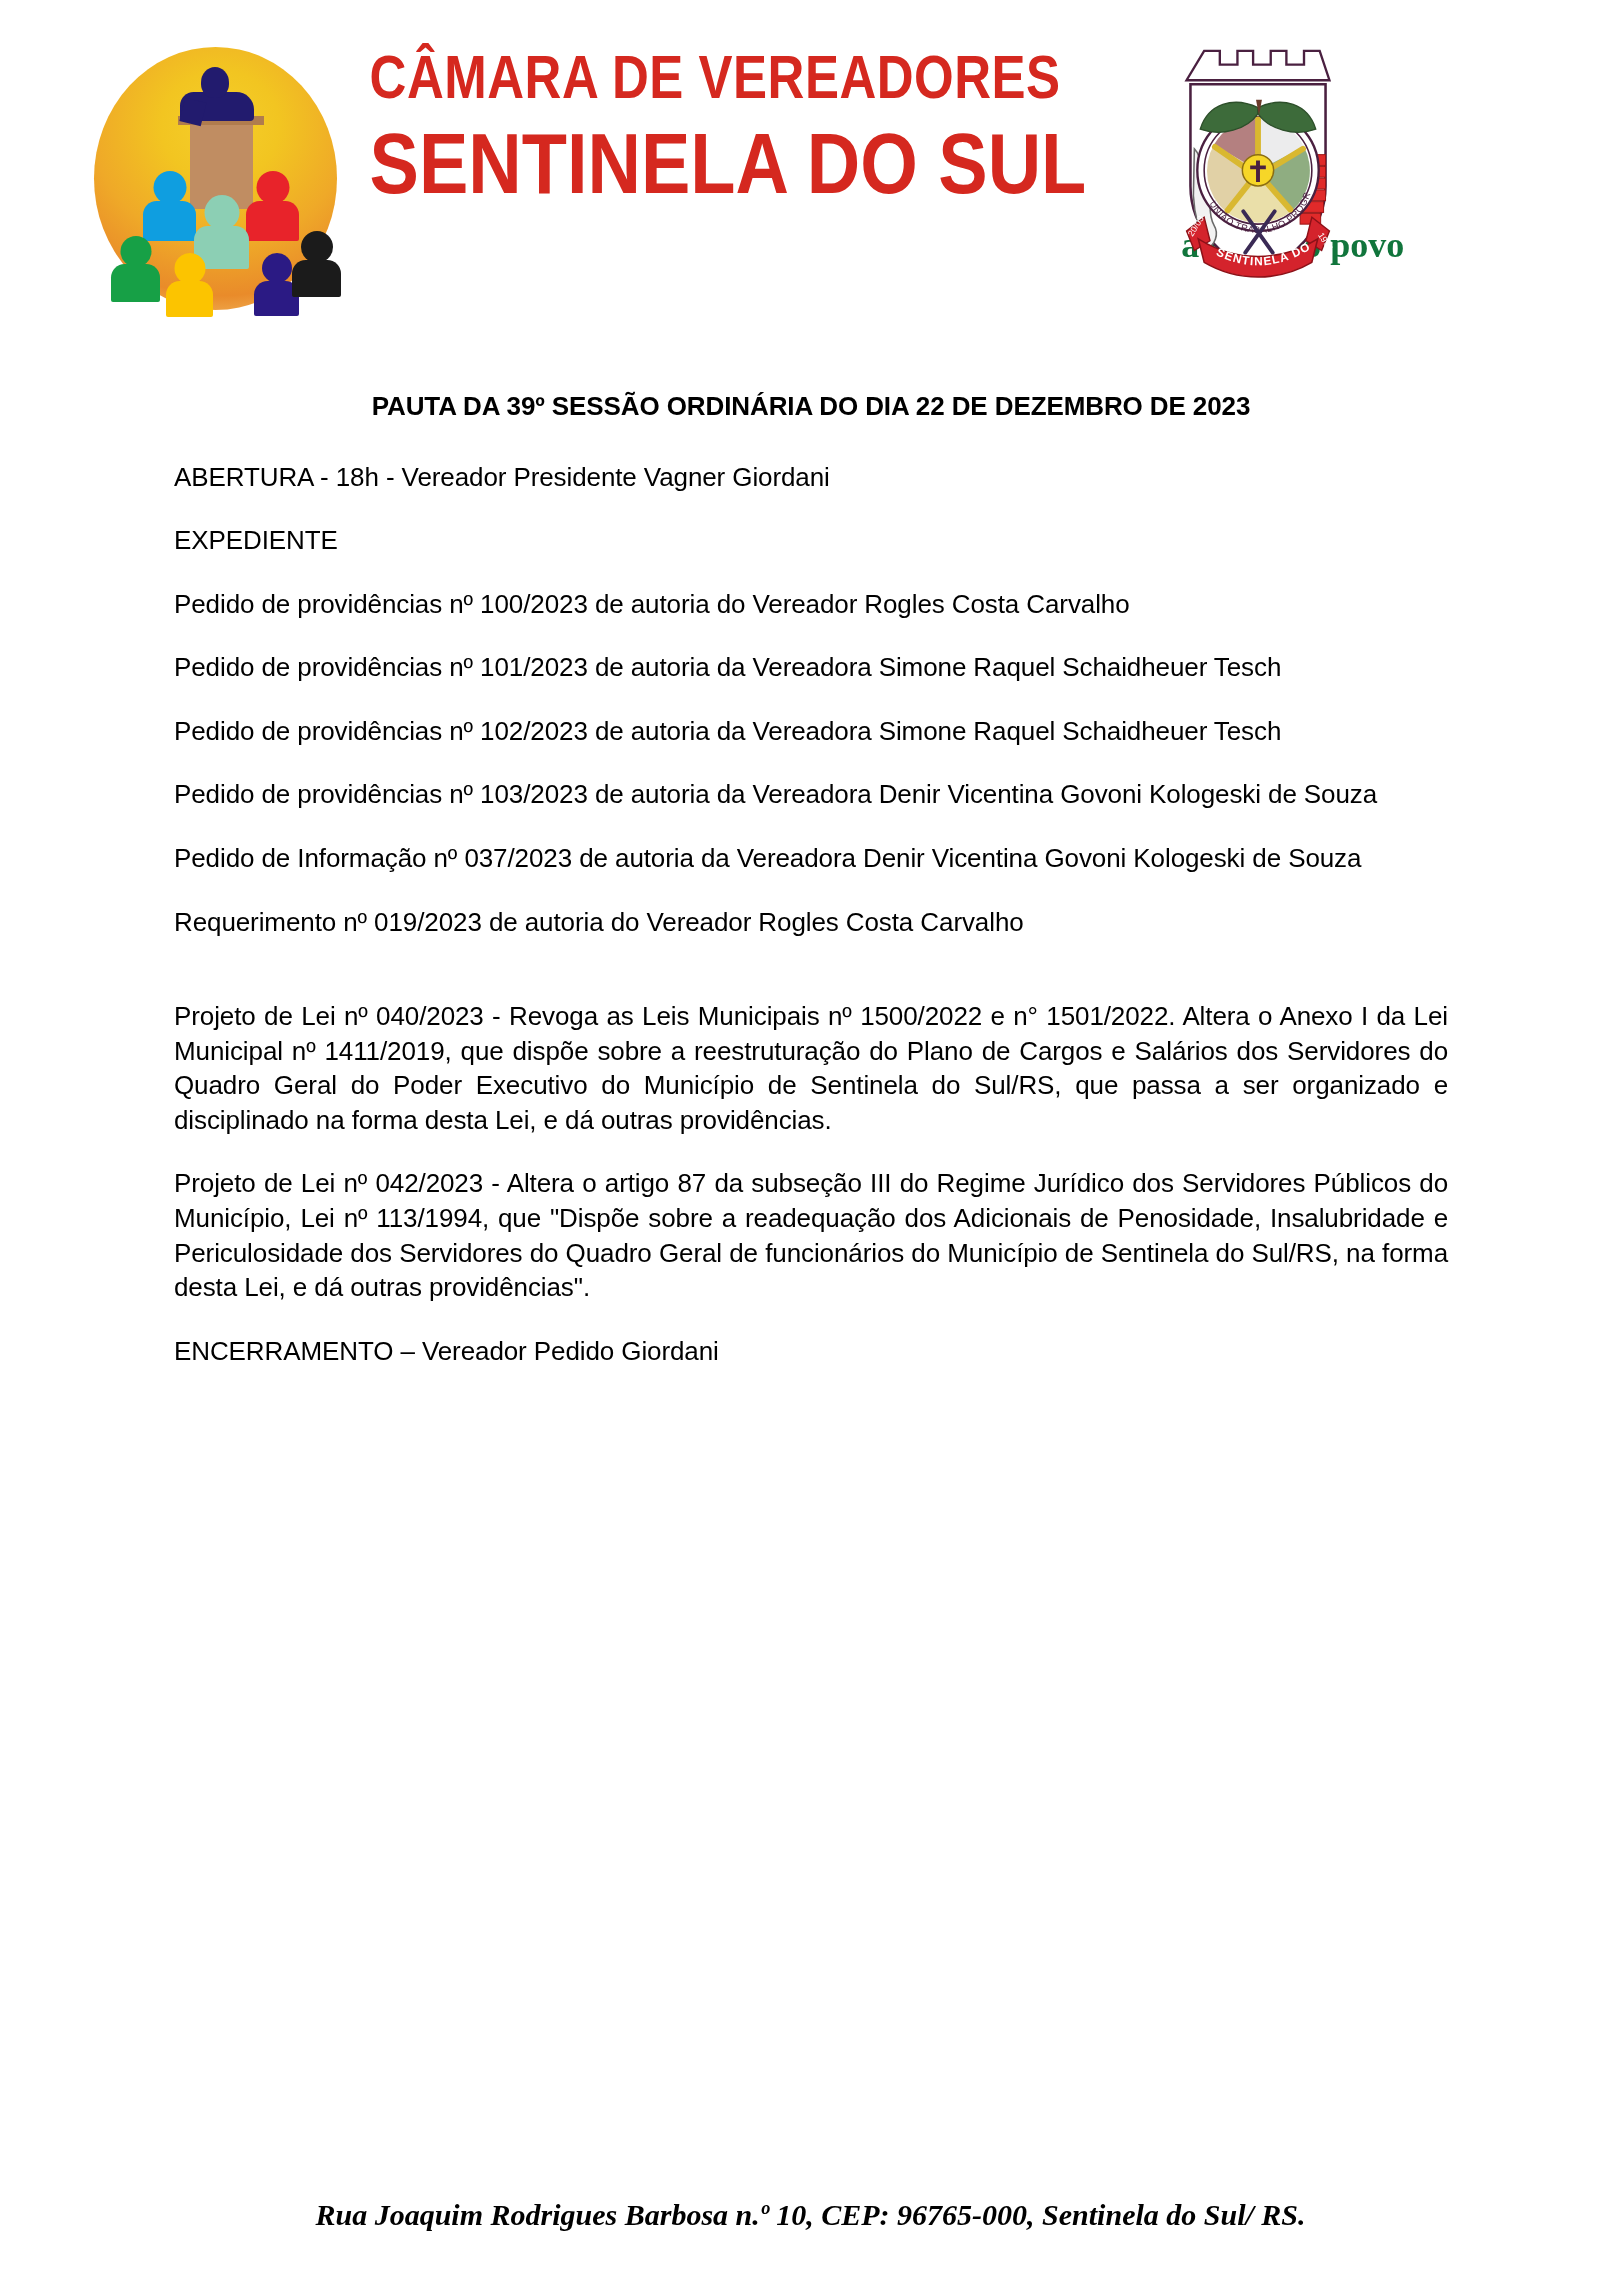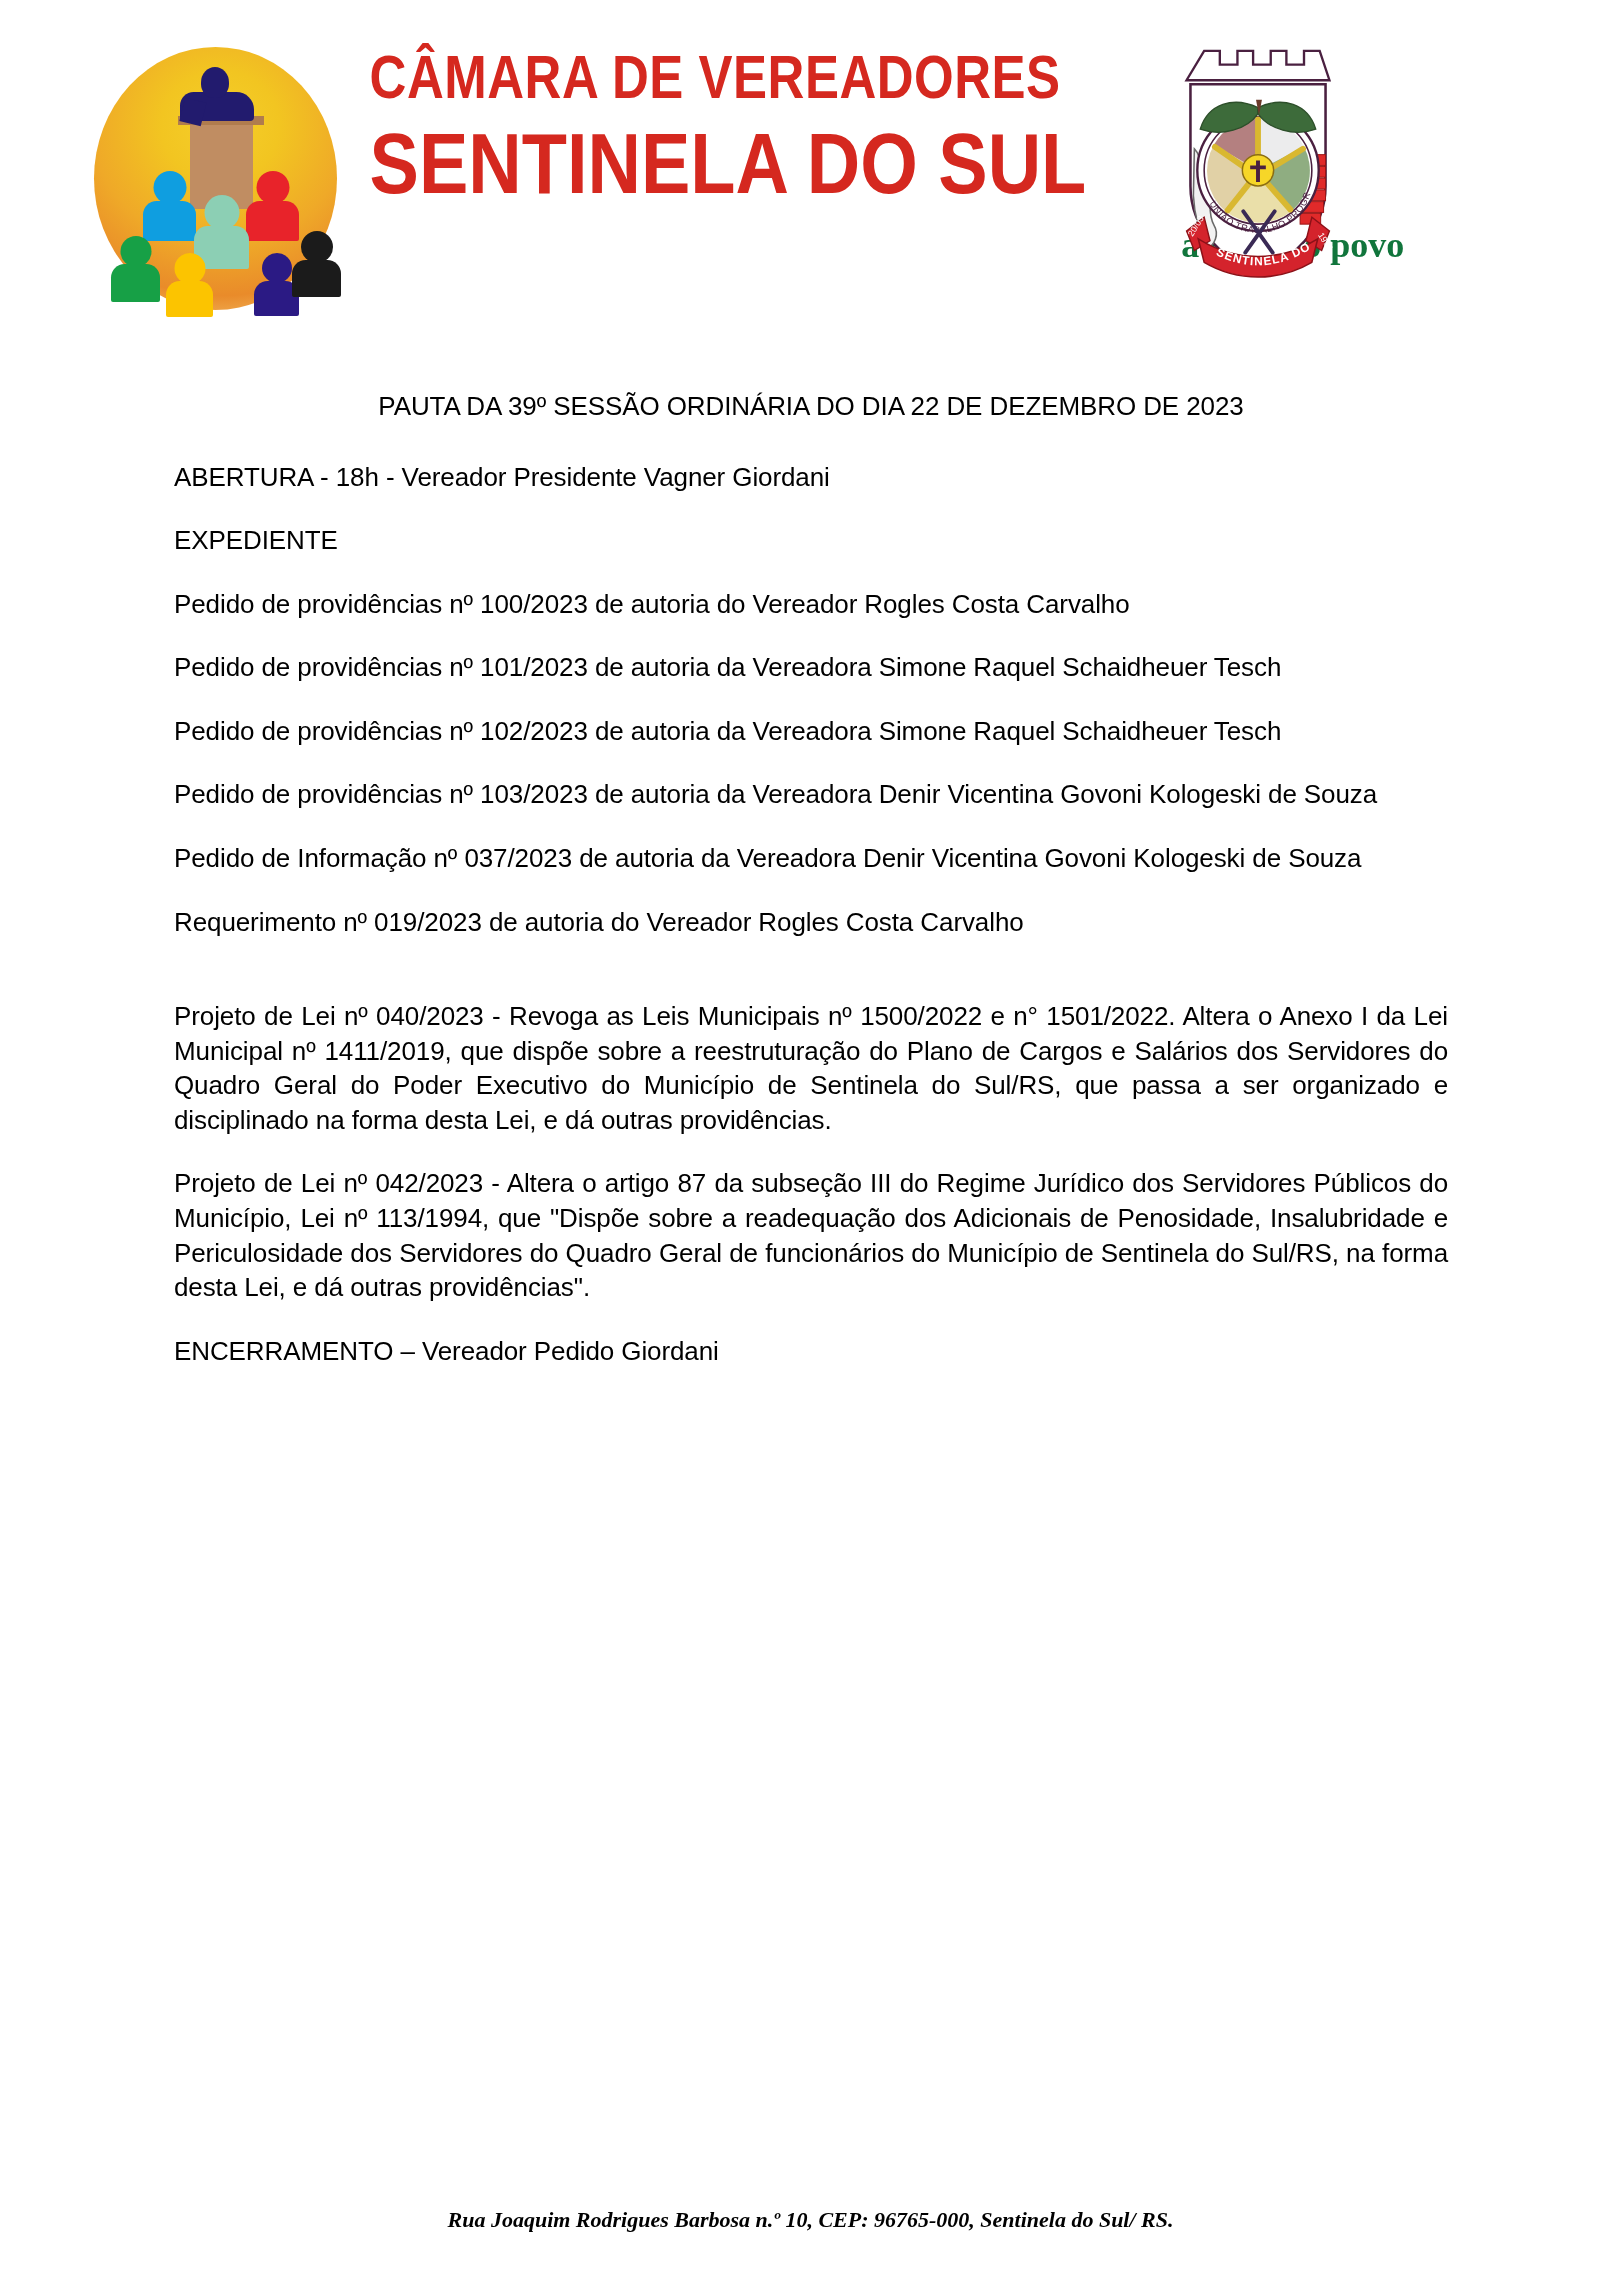--- a/index.html
+++ b/index.html
@@ -166,21 +166,21 @@
 
   
   .content {
     position: absolute;
     left: 174px;
     top: 390px;
     width: 1274px;
   }
   .doc-title {
     font-size: 26px;
-    font-weight: normal;
+    font-weight: bold;
     text-align: center;
     letter-spacing: -0.1px;
     margin: 0 0 37px 0;
     line-height: 1.25;
   }
   p.para {
     font-size: 26px;
     line-height: 1.33;
     margin: 0 0 29px 0;
     text-align: justify;
@@ -200,21 +200,21 @@
   
   .footer {
     position: absolute;
     left: 0;
     bottom: 57px;
     width: 1621px;
     text-align: center;
     font-family: "Liberation Serif", serif;
     font-style: italic;
     font-weight: bold;
-    font-size: 22px;
+    font-size: 30px;
     line-height: 1.45;
     color: #000000;
   }
   .footer div { white-space: nowrap; }
 </style>
 </head>
 <body>
 
 <div class="page">
 

